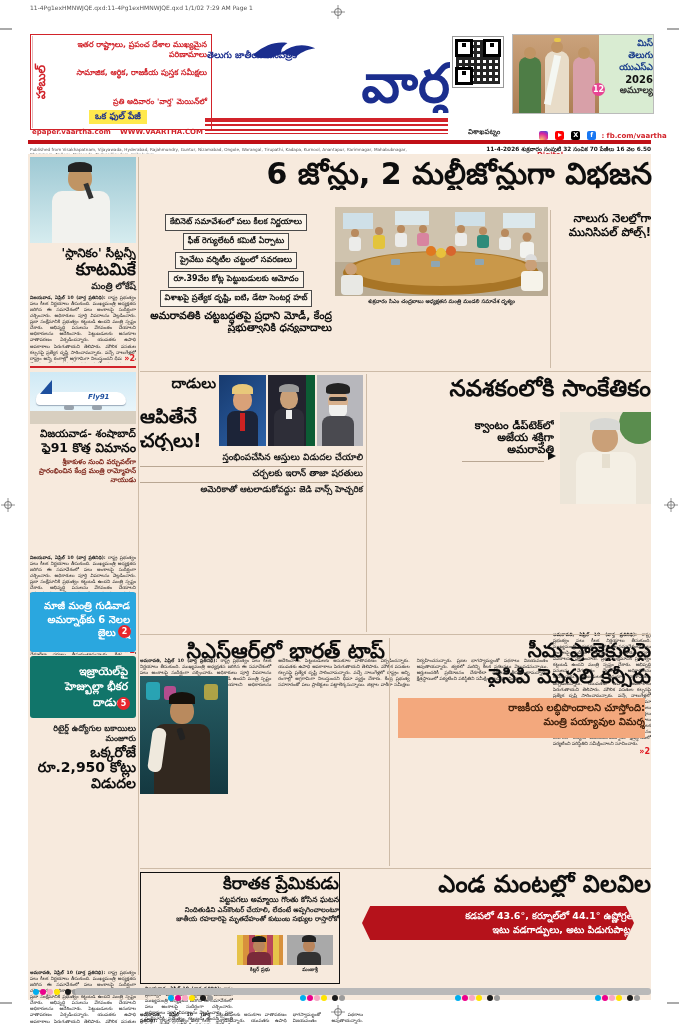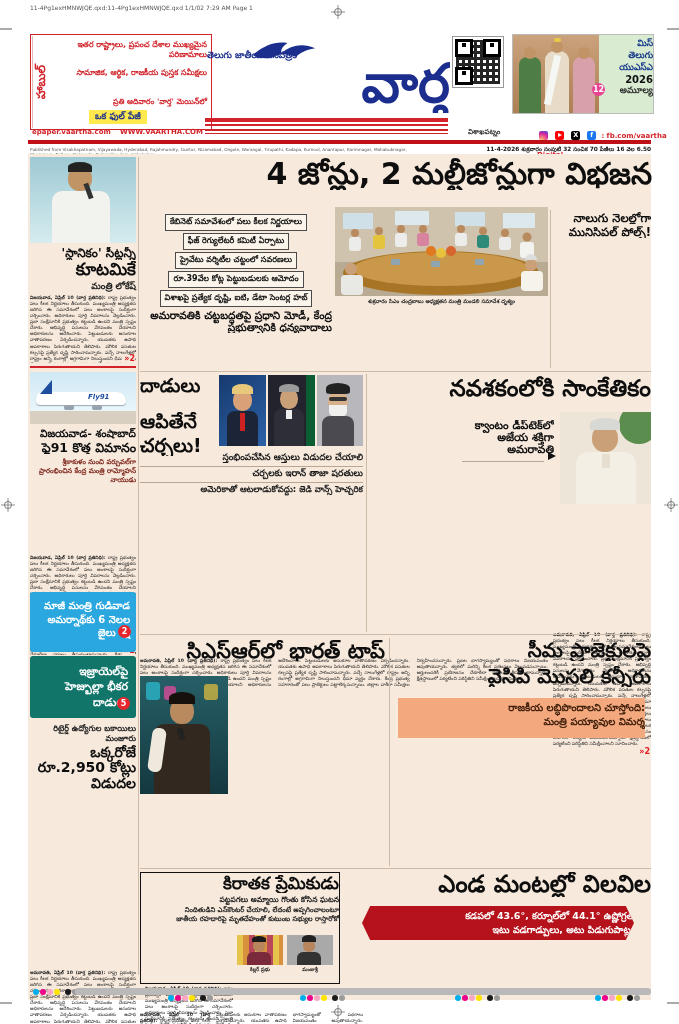--- a/index.html
+++ b/index.html
@@ -180,21 +180,21 @@
   <div class="abs bt" style="left:30px;top:802px;width:106px;height:170px;">
     <b>అమరావతి, ఏప్రిల్ 10 (వార్త ప్రతినిధి):</b> <span>రాష్ట్ర ప్రభుత్వం పలు కీలక నిర్ణయాలు తీసుకుంది. ముఖ్యమంత్రి అధ్యక్షతన జరిగిన ఈ సమావేశంలో పలు అంశాలపై సుదీర్ఘంగా చర్చించారు. అధికారులు పూర్తి వివరాలను వెల్లడించారు. ప్రజా సంక్షేమానికి ప్రభుత్వం కట్టుబడి ఉందని మంత్రి స్పష్టం చేశారు. అభివృద్ధి పనులను వేగవంతం చేయాలని అధికారులను ఆదేశించారు. పెట్టుబడులకు అనుకూల వాతావరణం ఏర్పడిందన్నారు. యువతకు ఉపాధి అవకాశాలు పెరుగుతాయని తెలిపారు. మౌలిక వసతుల కల్పనపై ప్రత్యేక దృష్టి సారించామన్నారు. వచ్చే నాలుగేళ్లలో రాష్ట్రం అన్ని రంగాల్లో అగ్రగామిగా నిలుస్తుందని ధీమా వ్యక్తం చేశారు. కేంద్ర ప్రభుత్వ సహకారంతో పలు ప్రాజెక్టులు పట్టాలెక్కనున్నాయి. జిల్లాల వారీగా సమీక్షలు నిర్వహించనున్నారు. ప్రజల భాగస్వామ్యంతో పథకాలు విజయవంతం అవుతాయన్నారు. త్వరలో మరిన్ని కీలక ప్రకటనలు వెలువడనున్నాయి. అర్హులందరికీ ప్రయోజనం చేకూరేలా చర్యలు తీసుకుంటామన్నారు. క్షేత్రస్థాయిలో పర్యటించి పరిస్థితిని సమీక్షించాలని సూచించారు.</span> 
     
   </div>
   <div class="abs" style="left:33px;top:980px;">
     <span class="dot" style="background:#00aeef;"></span><span class="dot" style="background:#ec008c;"></span><span class="dot" style="background:#f7a8c4;"></span><span class="dot" style="background:#ffe400;"></span><span class="dot" style="background:#1a1a1a;margin-left:4px;"></span><span class="dot" style="background:#9b9b9b;"></span>
   </div>
 
   <div class="vline" style="left:138px;top:157px;height:818px;"></div>
 
-  <div class="abs c hl" style="left:140px;top:158px;width:512px;font-size:30px;">4 జోన్లు, 2 మల్టీజోన్లుగా విభజన</div>
+  <div class="abs c hl" style="left:140px;top:158px;width:512px;font-size:30px;">6 జోన్లు, 2 మల్టీజోన్లుగా విభజన</div>
 
   <div class="abs" style="left:140px;top:212px;width:192px;">
     <div class="bullet">కేబినెట్ సమావేశంలో పలు కీలక నిర్ణయాలు</div>
     <div class="bullet">ఫీజ్ రెగ్యులేటరీ కమిటీ ఏర్పాటు</div>
     <div class="bullet">ప్రైవేటు వర్శిటీల చట్టంలో సవరణలు</div>
     <div class="bullet">రూ.39వేల కోట్ల పెట్టుబడులకు ఆమోదం</div>
     <div class="bullet">విశాఖపై ప్రత్యేక దృష్టి, ఐటి, డేటా సెంటర్ల హబ్</div>
     <div class="c hlw" style="font-size:10.5px;margin-top:3px;">అమరావతికి చట్టబద్ధతపై ప్రధాని మోడీ, కేంద్ర ప్రభుత్వానికి ధన్యవాదాలు</div>
   </div>
 
@@ -249,21 +249,21 @@
   <div class="abs c hl" style="left:553px;top:212px;width:98px;font-size:11.5px;">నాలుగు నెలల్లోగా</div>
   <div class="abs c hl" style="left:553px;top:226px;width:98px;font-size:11.5px;">మునిసిపల్ పోల్స్!</div>
   <div class="abs bt" style="left:553px;top:244px;width:98px;height:124px;">
     <b>అమరావతి, ఏప్రిల్ 10 (వార్త ప్రతినిధి):</b> <span>రాష్ట్ర ప్రభుత్వం పలు కీలక నిర్ణయాలు తీసుకుంది. ముఖ్యమంత్రి అధ్యక్షతన జరిగిన ఈ సమావేశంలో పలు అంశాలపై సుదీర్ఘంగా చర్చించారు. అధికారులు పూర్తి వివరాలను వెల్లడించారు. ప్రజా సంక్షేమానికి ప్రభుత్వం కట్టుబడి ఉందని మంత్రి స్పష్టం చేశారు. అభివృద్ధి పనులను వేగవంతం చేయాలని అధికారులను ఆదేశించారు. పెట్టుబడులకు అనుకూల వాతావరణం ఏర్పడిందన్నారు. యువతకు ఉపాధి అవకాశాలు పెరుగుతాయని తెలిపారు. మౌలిక వసతుల కల్పనపై ప్రత్యేక దృష్టి సారించామన్నారు. వచ్చే నాలుగేళ్లలో రాష్ట్రం అన్ని రంగాల్లో అగ్రగామిగా నిలుస్తుందని ధీమా వ్యక్తం చేశారు. కేంద్ర ప్రభుత్వ సహకారంతో పలు ప్రాజెక్టులు పట్టాలెక్కనున్నాయి. జిల్లాల వారీగా సమీక్షలు నిర్వహించనున్నారు. ప్రజల భాగస్వామ్యంతో పథకాలు విజయవంతం అవుతాయన్నారు. త్వరలో మరిన్ని కీలక ప్రకటనలు వెలువడనున్నాయి. అర్హులందరికీ ప్రయోజనం చేకూరేలా చర్యలు తీసుకుంటామన్నారు. క్షేత్రస్థాయిలో పర్యటించి పరిస్థితిని సమీక్షించాలని సూచించారు.</span>
     <span class="cont">»2</span>
   </div>
 
   <div class="hline" style="left:140px;top:371px;width:511px;"></div>
 
   <div class="abs" style="left:140px;top:376px;width:76px;">
-    <div class="hl" style="font-size:19px;">దాడులు</div>
+    <div class="hl" style="font-size:14px;text-align:right;">దాడులు</div>
     <div class="hl" style="font-size:19px;margin-top:16px;">ఆపితేనే</div>
     <div class="hl" style="font-size:19px;margin-top:4px;">చర్చలు!</div>
   </div>
   <div class="ph" style="left:219px;top:375px;width:47px;height:71px;background:linear-gradient(135deg,#173a6e,#2d62a8);">
     <div class="abs" style="left:14px;top:14px;width:19px;height:22px;border-radius:50% 50% 46% 46%;background:#d9a178;"></div>
     <div class="abs" style="left:13px;top:9px;width:21px;height:10px;border-radius:50% 50% 0 0;background:#e8c87a;"></div>
     <div class="abs" style="left:8px;top:36px;width:31px;height:35px;border-radius:8px 8px 0 0;background:#1c2438;"></div>
     <div class="abs" style="left:21px;top:38px;width:5px;height:18px;background:#c22;"></div>
   </div>
   <div class="ph" style="left:268px;top:375px;width:47px;height:71px;background:#23232e;">

